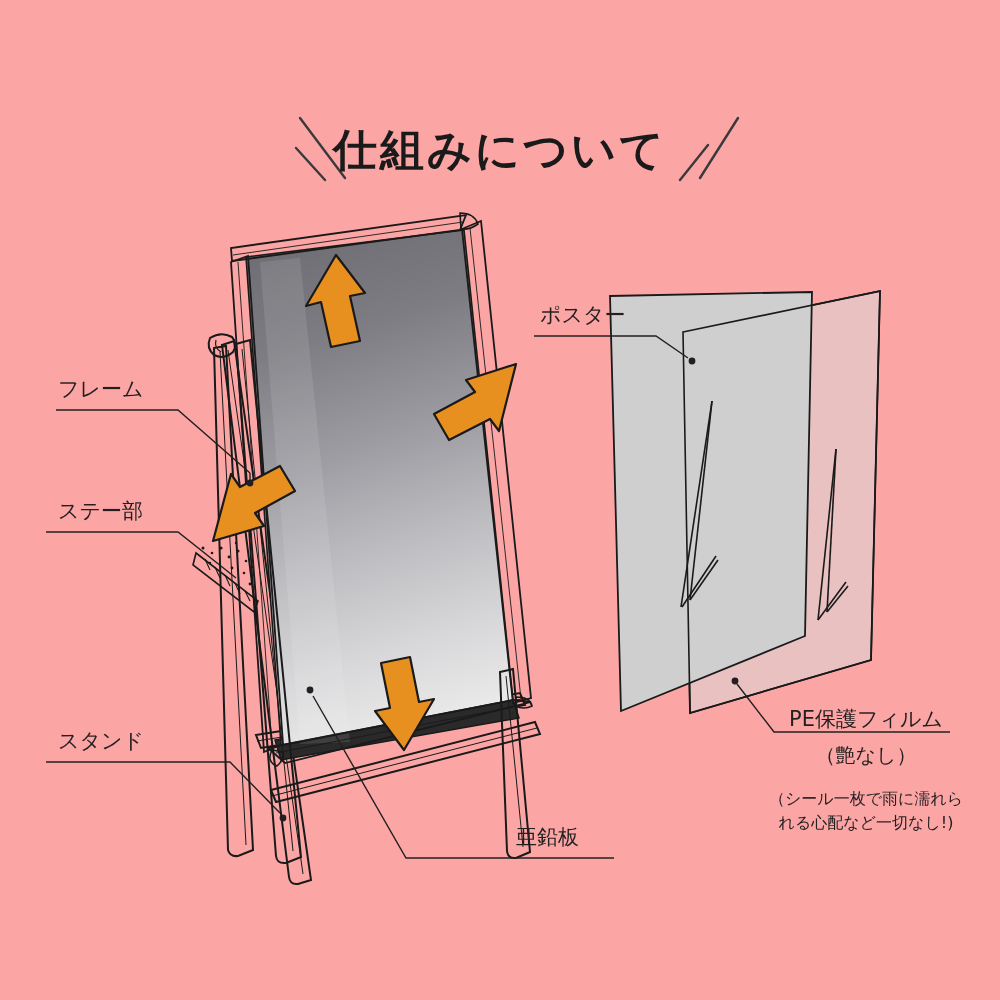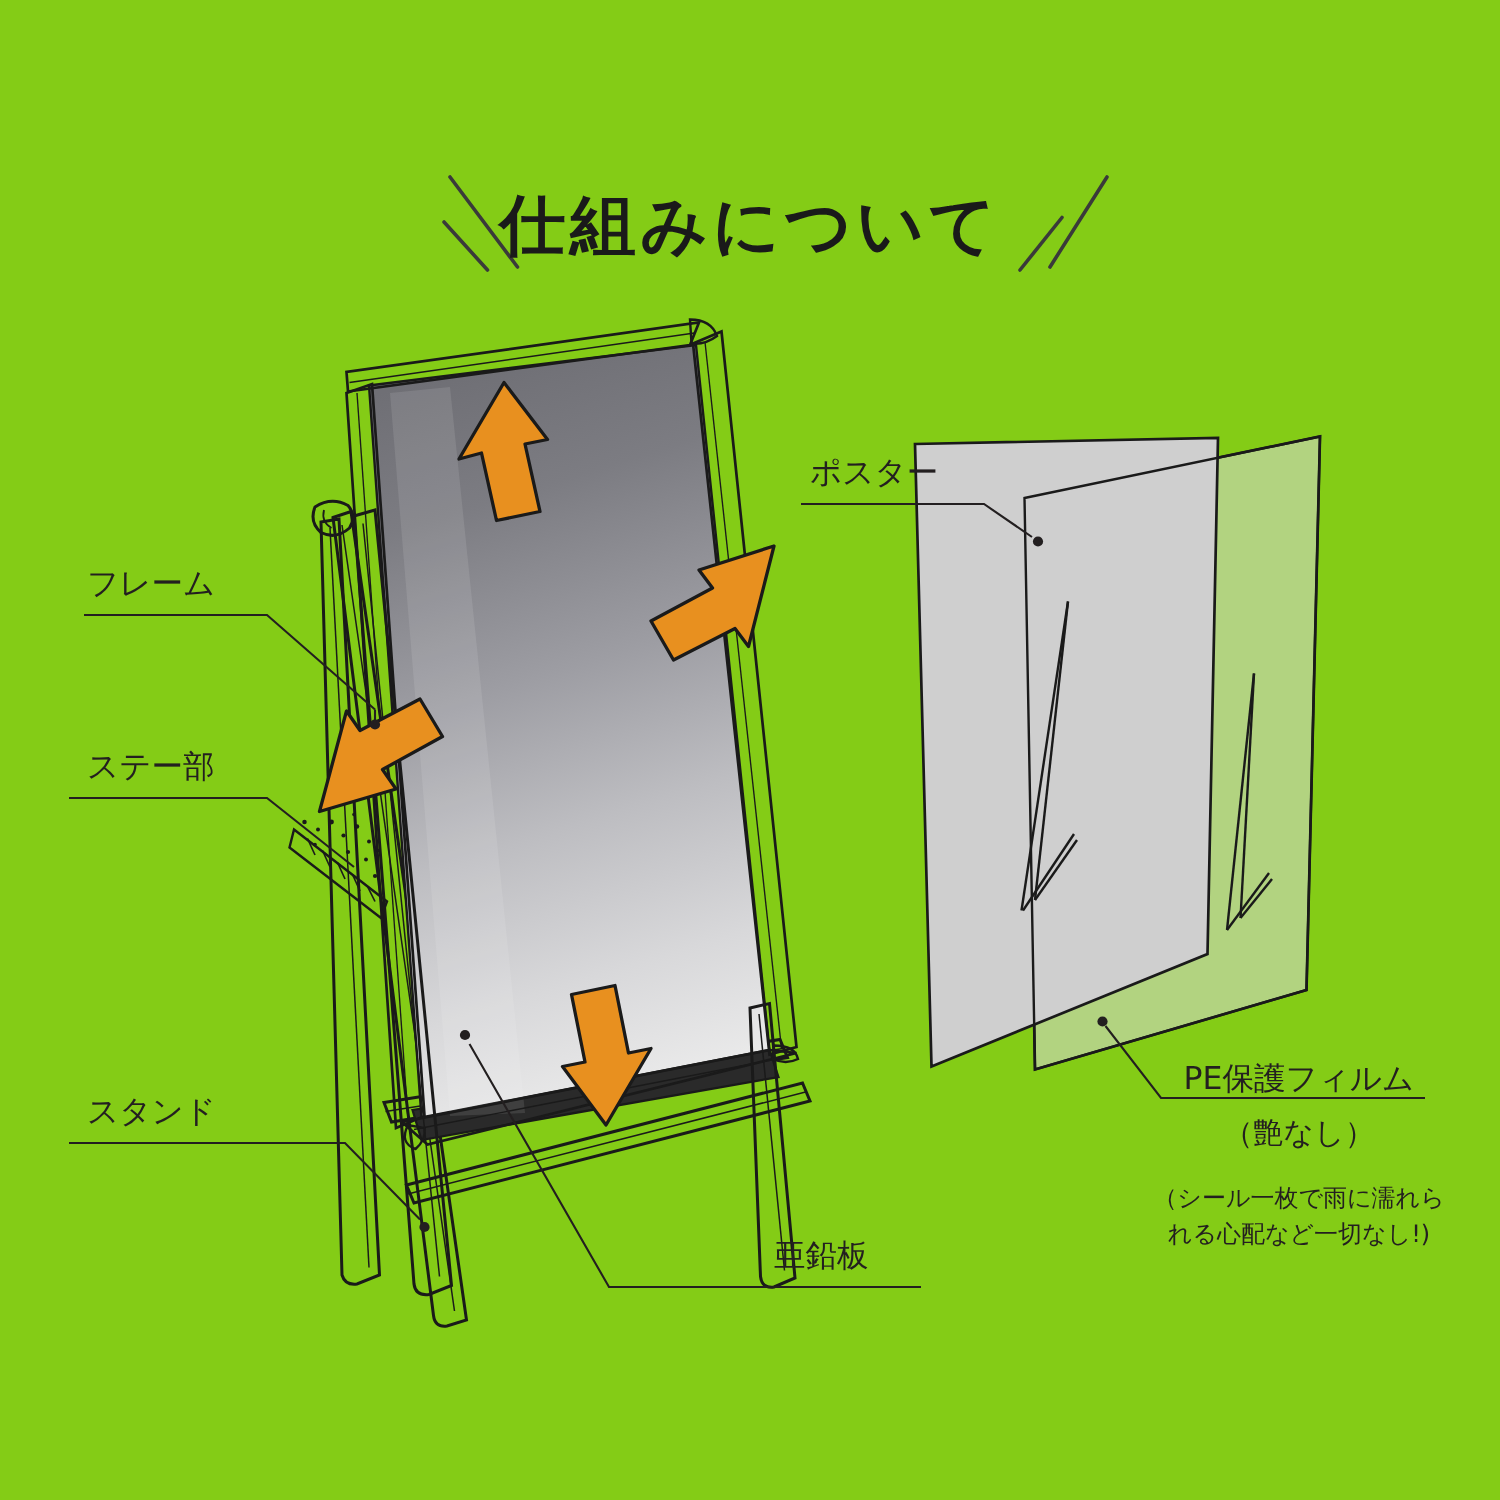--- a/index.html
+++ b/index.html
@@ -12,21 +12,21 @@
     width: 1000px;
     height: 1000px;
     overflow: hidden;
     font-family: "Liberation Sans", "DejaVu Sans", sans-serif;
     color: #231f20;
   }
   #stage {
     position: relative;
     width: 1000px;
     height: 1000px;
-    background: #84cc16;
+    background: #fca5a5;
   }
   #scene {
     position: absolute;
     inset: 0;
     width: 1000px;
     height: 1000px;
   }
   .title-text {
     font-size: 44px;
     font-weight: 700;

